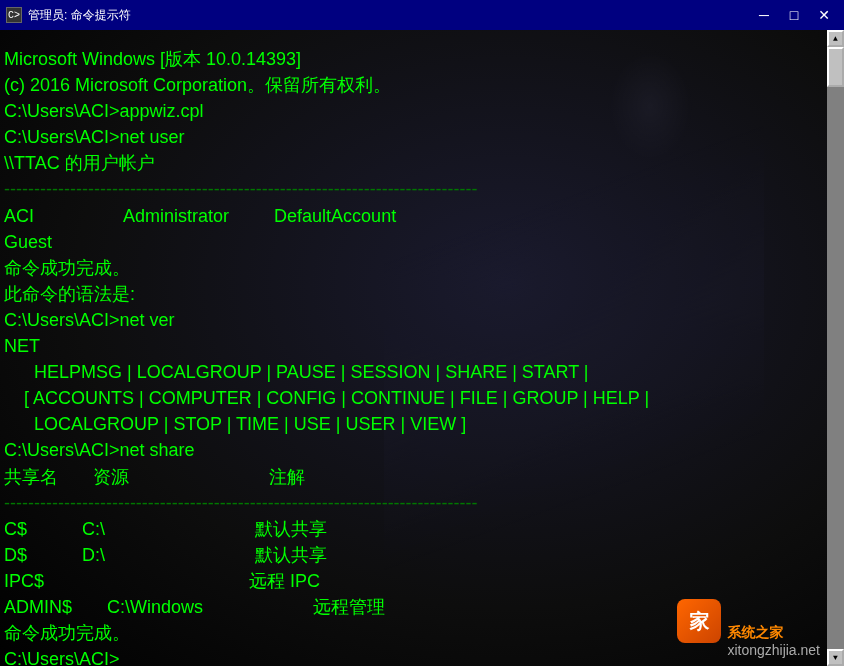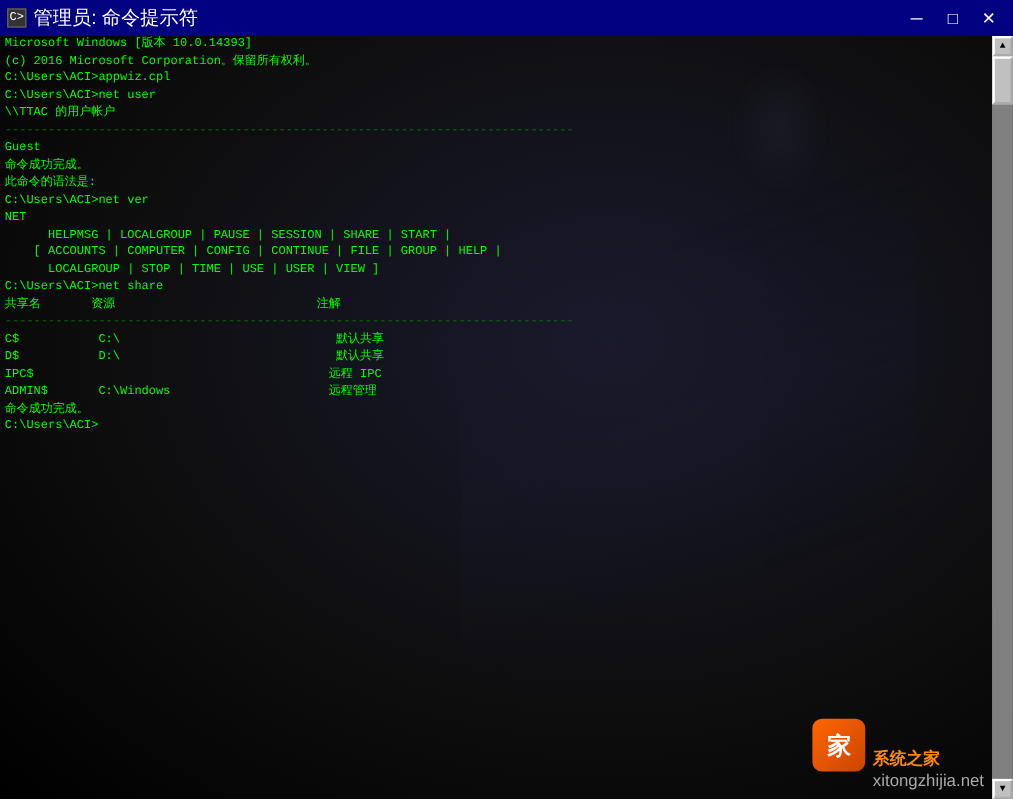--- a/index.html
+++ b/index.html
@@ -35,21 +35,21 @@
       display: flex;
       align-items: center;
       justify-content: center;
     }
     .titlebar-icon span {
       color: #fff;
       font-size: 10px;
     }
     .titlebar-title {
       color: #fff;
-      font-size: 16px;
+      font-size: 12px;
       font-family: 'Microsoft YaHei', Arial, sans-serif;
     }
     .titlebar-controls {
       display: flex;
       gap: 2px;
     }
     .titlebar-btn {
       width: 28px;
       height: 22px;
       background: transparent;
@@ -133,26 +133,26 @@
       border: 2px outset #fff;
     }
 
     
     .terminal-content {
       position: absolute;
       top: 0;
       left: 0;
       right: 17px;
       bottom: 0;
-      padding: 0 4px 4px 4px;
+      padding: 16px 4px 4px 4px;
       z-index: 2;
-      font-size: 10px;
+      font-size: 18px;
       line-height: 1.45;
       color: #00ff00;
-      font-family: Liberation Mono, monospace;
+      font-family: Liberation Sans, sans-serif;
       overflow: hidden;
     }
 
     .line {
       white-space: pre;
       display: block;
     }
     .line-bright { color: #00ff00; }
     .line-separator { color: #007700; }
 
@@ -229,20 +229,21 @@
       <span class="line line-bright">(c) 2016 Microsoft Corporation。保留所有权利。</span>
       <span class="line line-bright"></span>
       <span class="line line-bright">C:\Users\ACI&gt;appwiz.cpl</span>
       <span class="line line-bright"></span>
       <span class="line line-bright"></span>
       <span class="line line-bright">C:\Users\ACI&gt;net user</span>
       <span class="line line-bright"></span>
       <span class="line line-bright">\\TTAC 的用户帐户</span>
       <span class="line line-bright"></span>
       <span class="line line-separator">-------------------------------------------------------------------------------</span>
+      <span class="line line-bright">ACI                  Administrator         DefaultAccount</span>
       <span class="line line-bright">Guest</span>
       <span class="line line-bright">命令成功完成。</span>
       <span class="line line-bright"></span>
       <span class="line line-bright">此命令的语法是:</span>
       <span class="line line-bright">C:\Users\ACI&gt;net ver</span>
       <span class="line line-bright"></span>
       <span class="line line-bright">NET</span>
       <span class="line line-bright">      HELPMSG | LOCALGROUP | PAUSE | SESSION | SHARE | START |</span>
       <span class="line line-bright">    [ ACCOUNTS | COMPUTER | CONFIG | CONTINUE | FILE | GROUP | HELP |</span>
       <span class="line line-bright">      LOCALGROUP | STOP | TIME | USE | USER | VIEW ]</span>

